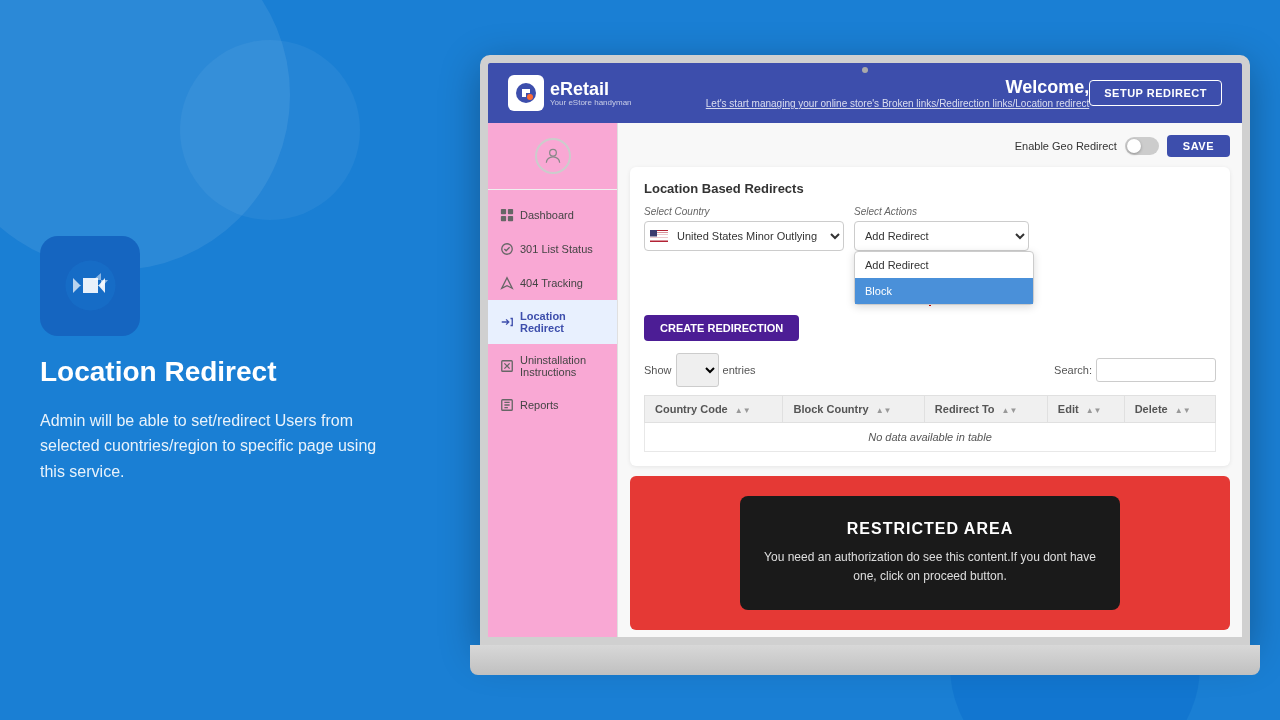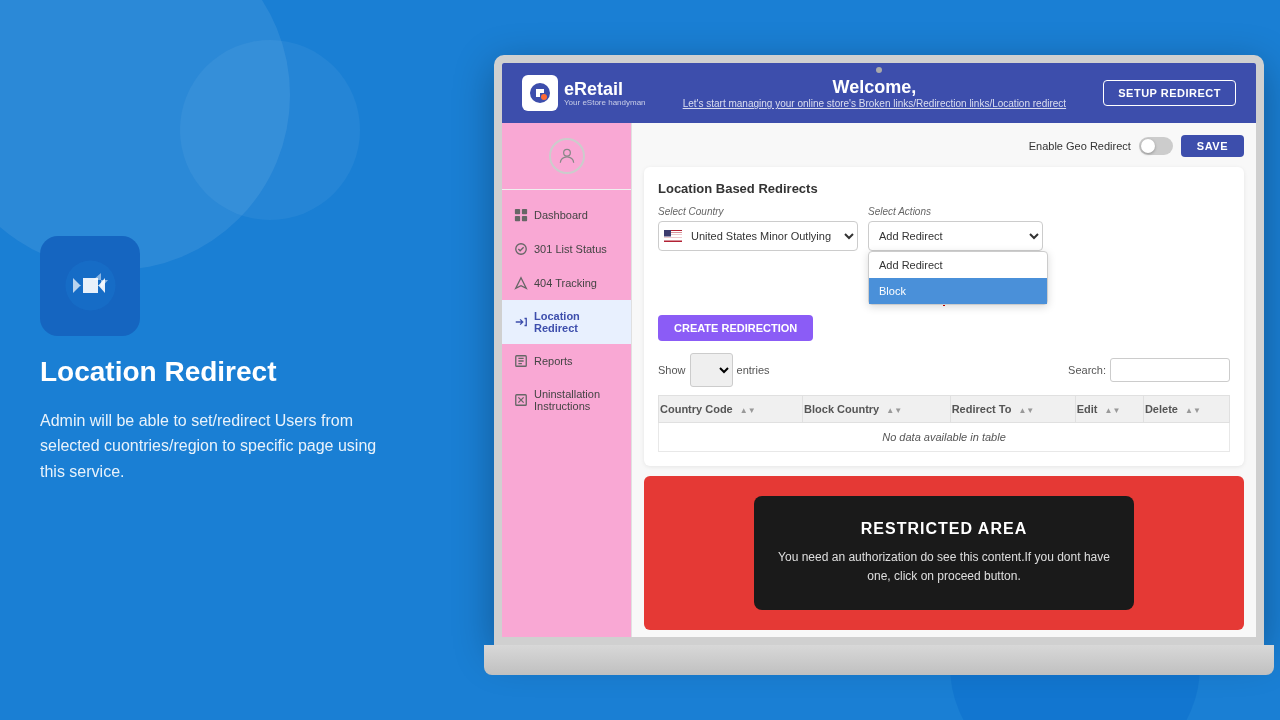--- a/index.html
+++ b/index.html
@@ -61,21 +61,21 @@
     .left-desc {
       font-size: 16px;
       color: rgba(255,255,255,0.9);
       line-height: 1.6;
       max-width: 340px;
     }
 
     
     .laptop-wrapper {
       position: absolute;
-      right: 6px;
+      right: 20px;
       top: 55px;
       width: 790px;
       height: 620px;
       z-index: 3;
     }
 
     .laptop-screen {
       position: absolute;
       top: 0;
       left: 10px;
@@ -152,21 +152,21 @@
     }
 
     .logo-tagline {
       color: rgba(255,255,255,0.7);
       font-size: 8px;
       display: block;
       margin-top: -2px;
     }
 
     .header-center {
-      text-align: center;
+      text-align: right;
       flex: 1;
     }
 
     .welcome-title {
       color: white;
       font-size: 18px;
       font-weight: 600;
     }
 
     .welcome-subtitle {
@@ -375,21 +375,21 @@
       color: #333;
       cursor: pointer;
     }
     .dropdown-item.highlighted { background: #4a90d9; color: white; }
 
     .target-input {
       width: 180px;
     }
 
     .create-btn {
-      background: #8b5cf6;
+      background: #4c1d95;
       color: white;
       border: none;
       padding: 7px 16px;
       border-radius: 4px;
       font-size: 11px;
       font-weight: 600;
       cursor: pointer;
       margin-top: 4px;
     }
 
@@ -435,21 +435,21 @@
     }
 
     .data-table {
       width: 100%;
       border-collapse: collapse;
       font-size: 11px;
     }
 
     .data-table th {
       background: #f0f0f0;
-      padding: 7px 1px;
+      padding: 7px 10px;
       text-align: left;
       color: #555;
       font-weight: 600;
       border: 1px solid #e0e0e0;
     }
 
     .data-table th .sort-icon {
       display: inline-block;
       margin-left: 4px;
       font-size: 8px;
@@ -601,30 +601,30 @@
             <div class="nav-item active">
               <svg class="nav-icon" viewBox="0 0 16 16" fill="none" stroke="currentColor" stroke-width="1.5">
                 <path d="M2 8 L10 8 M7 5 L10 8 L7 11"></path>
                 <path d="M12 4 L14 4 L14 12 L12 12"></path>
               </svg>
               <span>Location Redirect</span>
             </div>
             <div class="nav-item">
               <svg class="nav-icon" viewBox="0 0 16 16" fill="none" stroke="currentColor" stroke-width="1.5">
                 <rect x="2" y="2" width="12" height="12" rx="1"></rect>
+                <path d="M5 5 L11 11 M11 5 L5 11"></path>
+              </svg>
+              <span>Uninstallation Instructions</span>
+            </div>
+            <div class="nav-item">
+              <svg class="nav-icon" viewBox="0 0 16 16" fill="none" stroke="currentColor" stroke-width="1.5">
+                <rect x="2" y="2" width="12" height="12" rx="1"></rect>
                 <path d="M5 8h6M5 5h6M5 11h4"></path>
               </svg>
               <span>Reports</span>
-            </div>
-            <div class="nav-item">
-              <svg class="nav-icon" viewBox="0 0 16 16" fill="none" stroke="currentColor" stroke-width="1.5">
-                <rect x="2" y="2" width="12" height="12" rx="1"></rect>
-                <path d="M5 5 L11 11 M11 5 L5 11"></path>
-              </svg>
-              <span>Uninstallation Instructions</span>
             </div>
           </nav>
         </div>
 
         <div class="main-content">
 
           <div class="enable-row">
             <span class="enable-label">Enable Geo Redirect</span>
             <div class="toggle">
               <div class="toggle-knob"></div>

